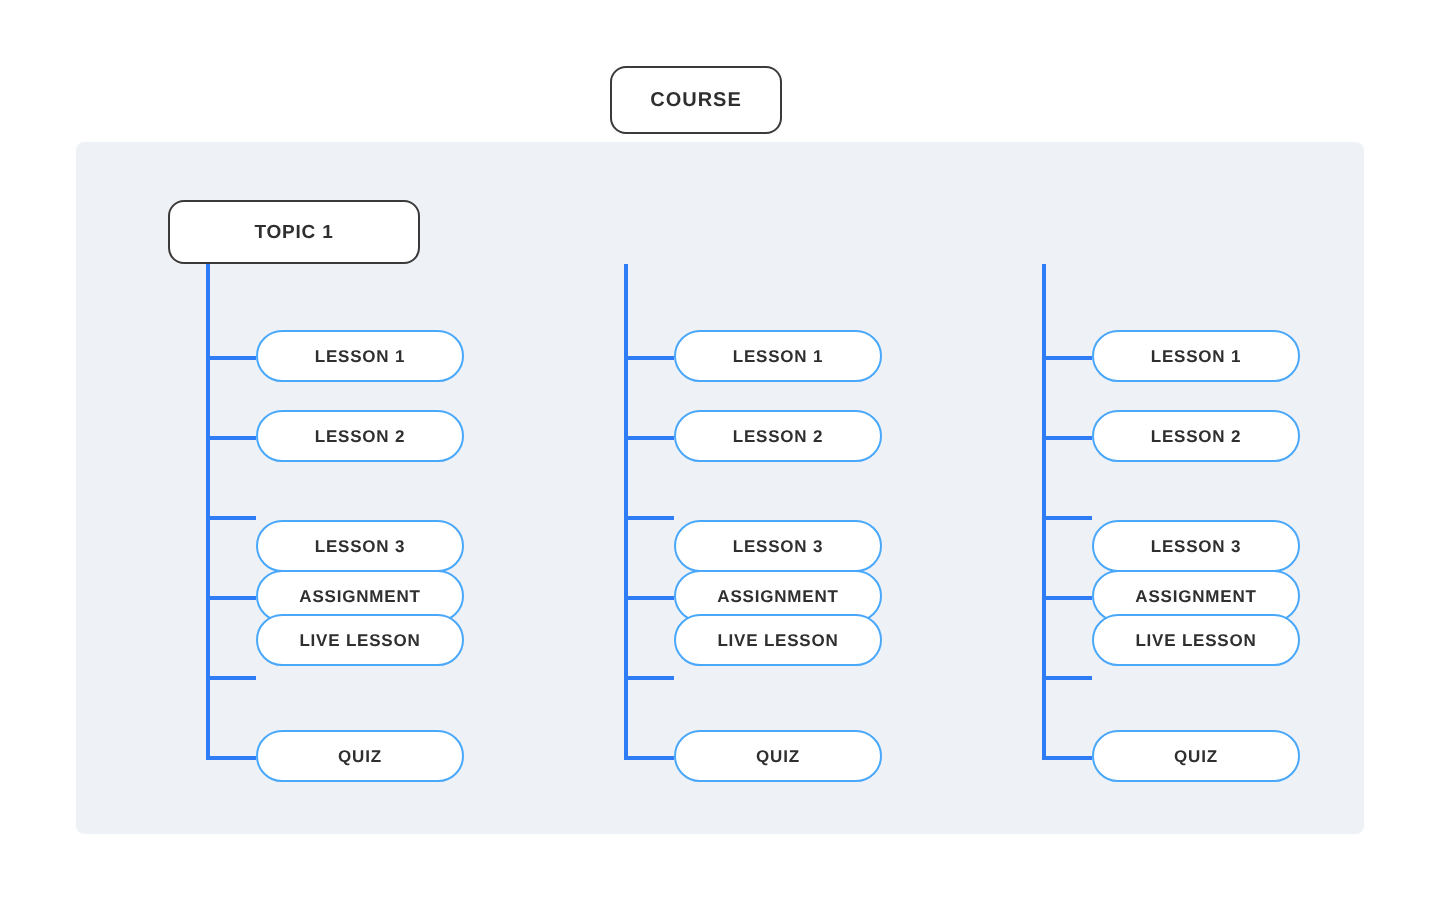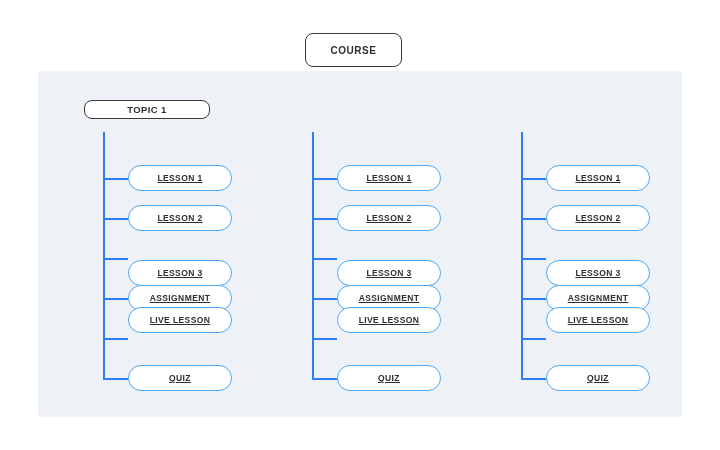--- a/index.html
+++ b/index.html
@@ -15,21 +15,21 @@
   body{
     position:relative;
     background:#ffffff;
     font-family:"Liberation Sans", sans-serif;
     color:var(--text);
     overflow:hidden;
   }
   .course-box{
     position:absolute;
     left:305px; top:33px;
-    width:97px; height:34px;
+    width:86px; height:34px;
     background:var(--node-bg);
     border:1.6px solid var(--box-border);
     border-radius:8px;
     display:flex; align-items:center; justify-content:center;
     font-size:10px; font-weight:700; letter-spacing:.5px;
   }
   .panel{
     position:absolute;
     left:38px; top:71px;
     width:644px; height:346px;
@@ -40,21 +40,21 @@
     position:absolute;
     top:29px;
     width:150px; height:292px;
   }
   .col-1{left:46px;}
   .col-2{left:255px;}
   .col-3{left:464px;}
   .topic-box{
     position:absolute;
     left:0; top:0;
-    width:126px; height:19px;
+    width:126px; height:32px;
     background:var(--node-bg);
     border:1.6px solid var(--box-border);
     border-radius:8px;
     display:flex; align-items:center; justify-content:center;
     font-size:9.5px; font-weight:700; letter-spacing:.4px;
   }
   .vline{
     position:absolute;
     left:19px; top:32px;
     width:2px; height:248px;
@@ -67,21 +67,21 @@
     background:var(--connector);
   }
   .pill{
     position:absolute;
     left:44px;
     width:104px; height:26px;
     background:var(--node-bg);
     border:1.5px solid var(--pill-border);
     border-radius:13px;
     display:flex; align-items:center; justify-content:center;
-    font-size:8.5px; font-weight:600; letter-spacing:.4px;text-decoration:underline;
+    font-size:8.5px; font-weight:600; letter-spacing:.4px;
   }
   .i0{top:65px;}  .c0{top:78px;}
   .i1{top:105px;} .c1{top:118px;}
   .i2{top:160px;} .c2{top:158px;}
   .i3{top:185px;} .c3{top:198px;}
   .i4{top:207px;} .c4{top:238px;}
   .i5{top:265px;} .c5{top:278px;}
 </style>
 </head>
 <body>

